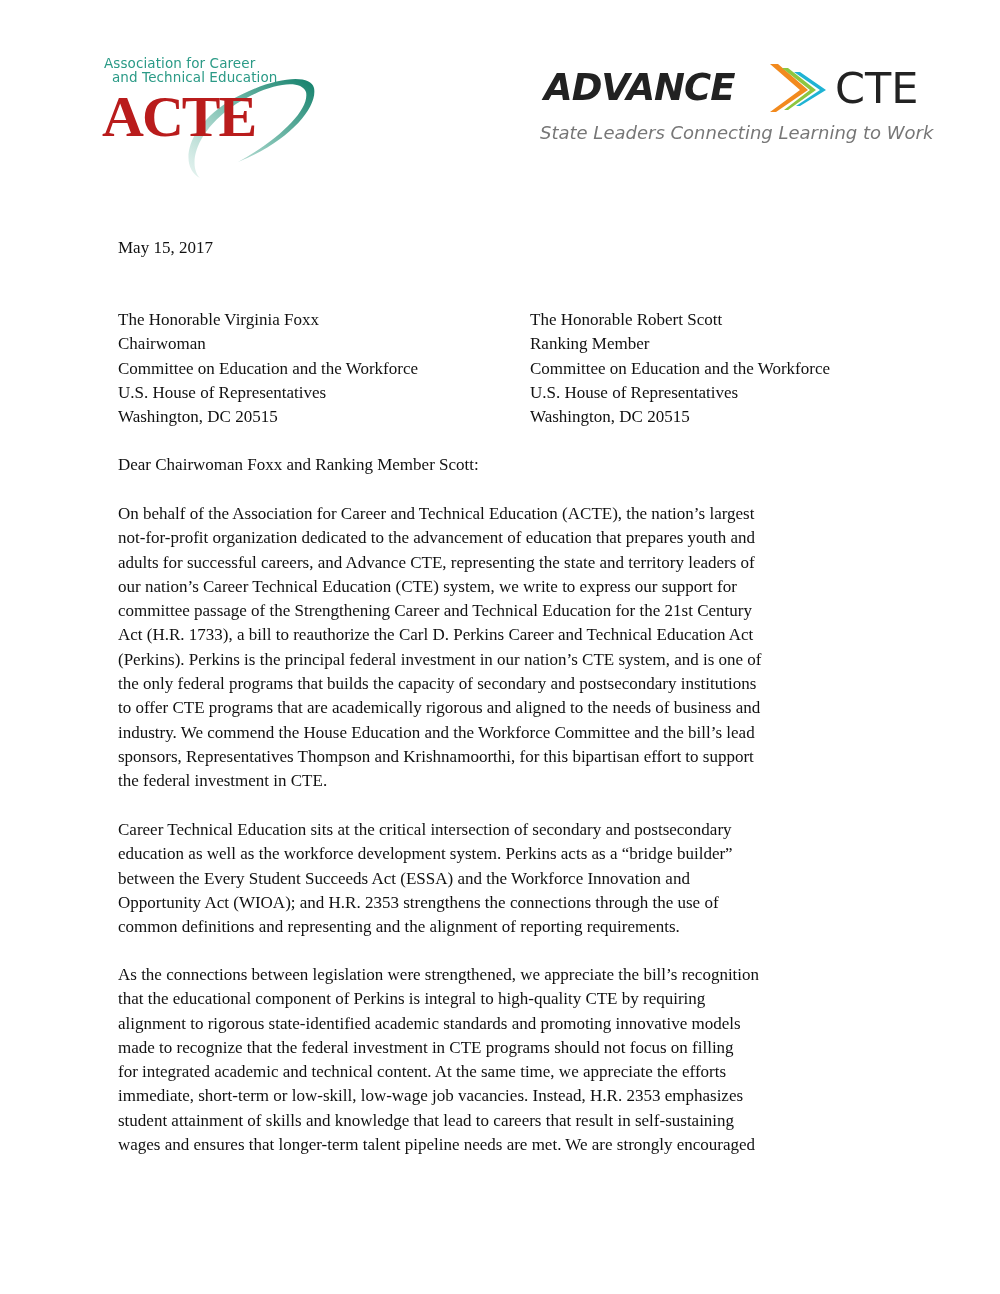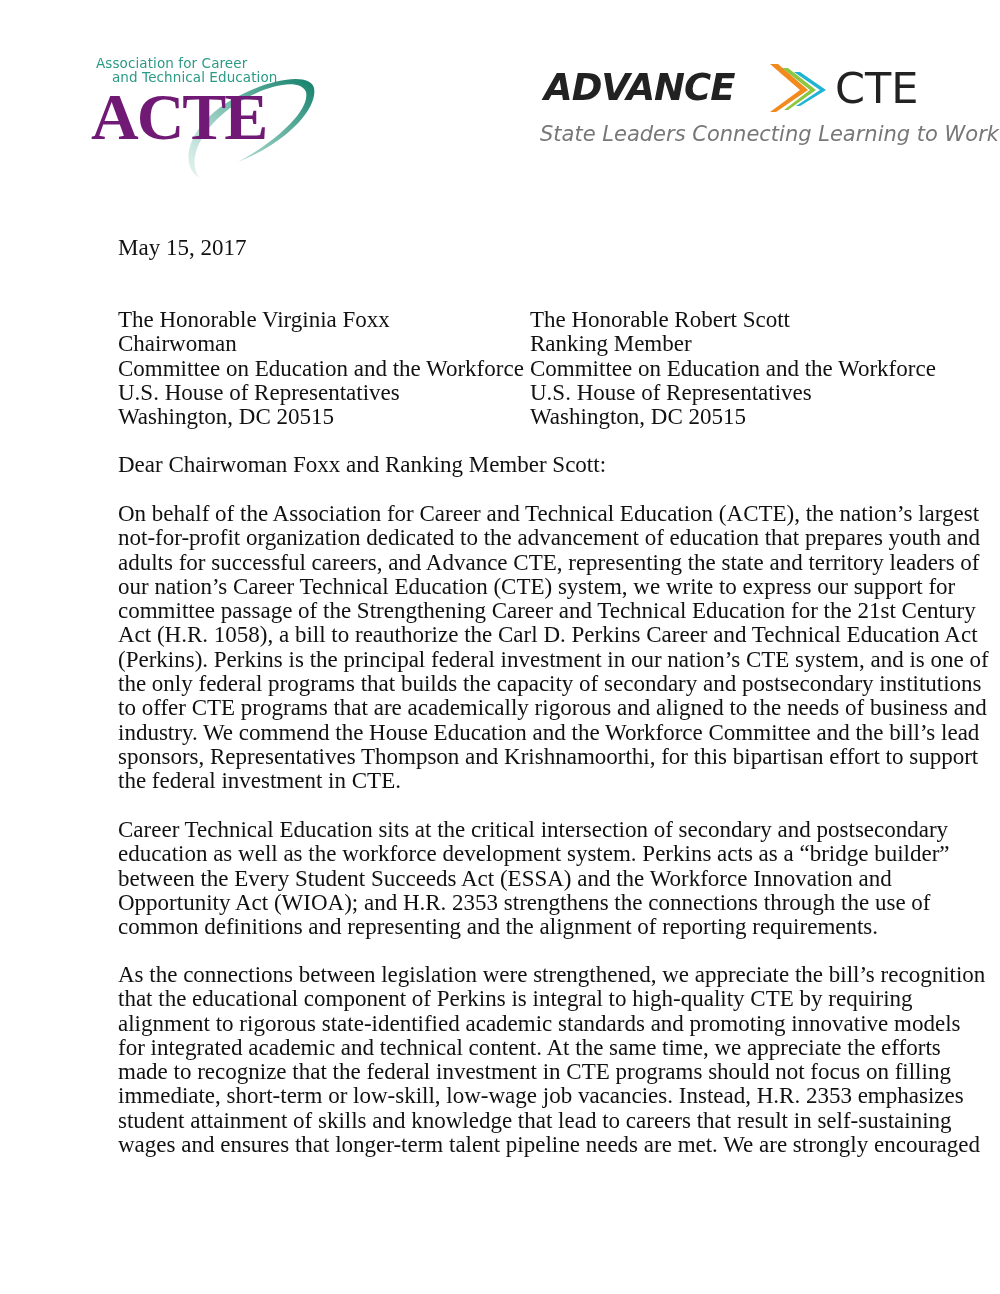--- a/index.html
+++ b/index.html
@@ -28,31 +28,31 @@
     .acte-tag {
       position: absolute;
       left: 24px;
       font-family: "DejaVu Sans", "Liberation Sans", sans-serif;
       font-size: 13.5px;
       color: #2a9a86;
       letter-spacing: 0.1px;
       white-space: nowrap;
       line-height: 14px;
     }
-    .acte-tag.l1 { top: 6px; left: 8px; }
+    .acte-tag.l1 { top: 6px; left: 16px; }
     .acte-tag.l2 { top: 20px; left: 24px; }
     .acte-word {
       position: absolute;
-      left: 3px;
+      left: 14px;
       top: 30px;
       font-family: "Liberation Serif", "DejaVu Serif", serif;
       font-weight: bold;
-      font-size: 66px;
+      font-size: 58px;
       line-height: 74px;
-      color: #701a75;
+      color: #b91c1c;
       letter-spacing: -2px;
       transform: scaleY(1.0);
     }
     .acte-swoosh {
       position: absolute;
       left: 0; top: 0;
       width: 235px; height: 140px;
       pointer-events: none;
     }
 
@@ -93,30 +93,30 @@
       color: #222;
       font-weight: normal;
       letter-spacing: 0px;
     }
     .adv-tagline {
       position: absolute;
       left: 0px;
       top: 62px;
       font-family: "DejaVu Sans", "Liberation Sans", sans-serif;
       font-style: italic;
-      font-size: 21px;
+      font-size: 18px;
       color: #777;
       white-space: nowrap;
     }
 
     
     .text {
       position: absolute;
       font-family: "Liberation Serif", "DejaVu Serif", serif;
-      font-size: 23px;
+      font-size: 17px;
       line-height: 24.3px;
       color: #111;
       white-space: nowrap;
     }
     .date { left: 118px; top: 236px; }
     .addr { top: 308px; }
     .addr.left { left: 118px; }
     .addr.right { left: 530px; }
     .addr div { height: 24.3px; }
     .salutation { left: 118px; top: 453px; text-align: right; }
@@ -176,41 +176,41 @@
   </div>
 
   <div class="text salutation">Dear Chairwoman Foxx and Ranking Member Scott:</div>
 
   <div class="text para p1">
     <div>On behalf of the Association for Career and Technical Education (ACTE), the nation’s largest</div>
     <div>not-for-profit organization dedicated to the advancement of education that prepares youth and</div>
     <div>adults for successful careers, and Advance CTE, representing the state and territory leaders of</div>
     <div>our nation’s Career Technical Education (CTE) system, we write to express our support for</div>
     <div>committee passage of the Strengthening Career and Technical Education for the 21st Century</div>
-    <div>Act (H.R. 1058), a bill to reauthorize the Carl D. Perkins Career and Technical Education Act</div>
+    <div>Act (H.R. 1733), a bill to reauthorize the Carl D. Perkins Career and Technical Education Act</div>
     <div>(Perkins). Perkins is the principal federal investment in our nation’s CTE system, and is one of</div>
     <div>the only federal programs that builds the capacity of secondary and postsecondary institutions</div>
     <div>to offer CTE programs that are academically rigorous and aligned to the needs of business and</div>
     <div>industry. We commend the House Education and the Workforce Committee and the bill’s lead</div>
     <div>sponsors, Representatives Thompson and Krishnamoorthi, for this bipartisan effort to support</div>
     <div>the federal investment in CTE.</div>
   </div>
 
   <div class="text para p2">
     <div>Career Technical Education sits at the critical intersection of secondary and postsecondary</div>
     <div>education as well as the workforce development system. Perkins acts as a “bridge builder”</div>
     <div>between the Every Student Succeeds Act (ESSA) and the Workforce Innovation and</div>
     <div>Opportunity Act (WIOA); and H.R. 2353 strengthens the connections through the use of</div>
     <div>common definitions and representing and the alignment of reporting requirements.</div>
   </div>
 
   <div class="text para p3">
     <div>As the connections between legislation were strengthened, we appreciate the bill’s recognition</div>
     <div>that the educational component of Perkins is integral to high-quality CTE by requiring</div>
     <div>alignment to rigorous state-identified academic standards and promoting innovative models</div>
+    <div>made to recognize that the federal investment in CTE programs should not focus on filling</div>
     <div>for integrated academic and technical content. At the same time, we appreciate the efforts</div>
-    <div>made to recognize that the federal investment in CTE programs should not focus on filling</div>
     <div>immediate, short-term or low-skill, low-wage job vacancies. Instead, H.R. 2353 emphasizes</div>
     <div>student attainment of skills and knowledge that lead to careers that result in self-sustaining</div>
     <div>wages and ensures that longer-term talent pipeline needs are met. We are strongly encouraged</div>
   </div>
 
 </div>
 
 </body></html>

